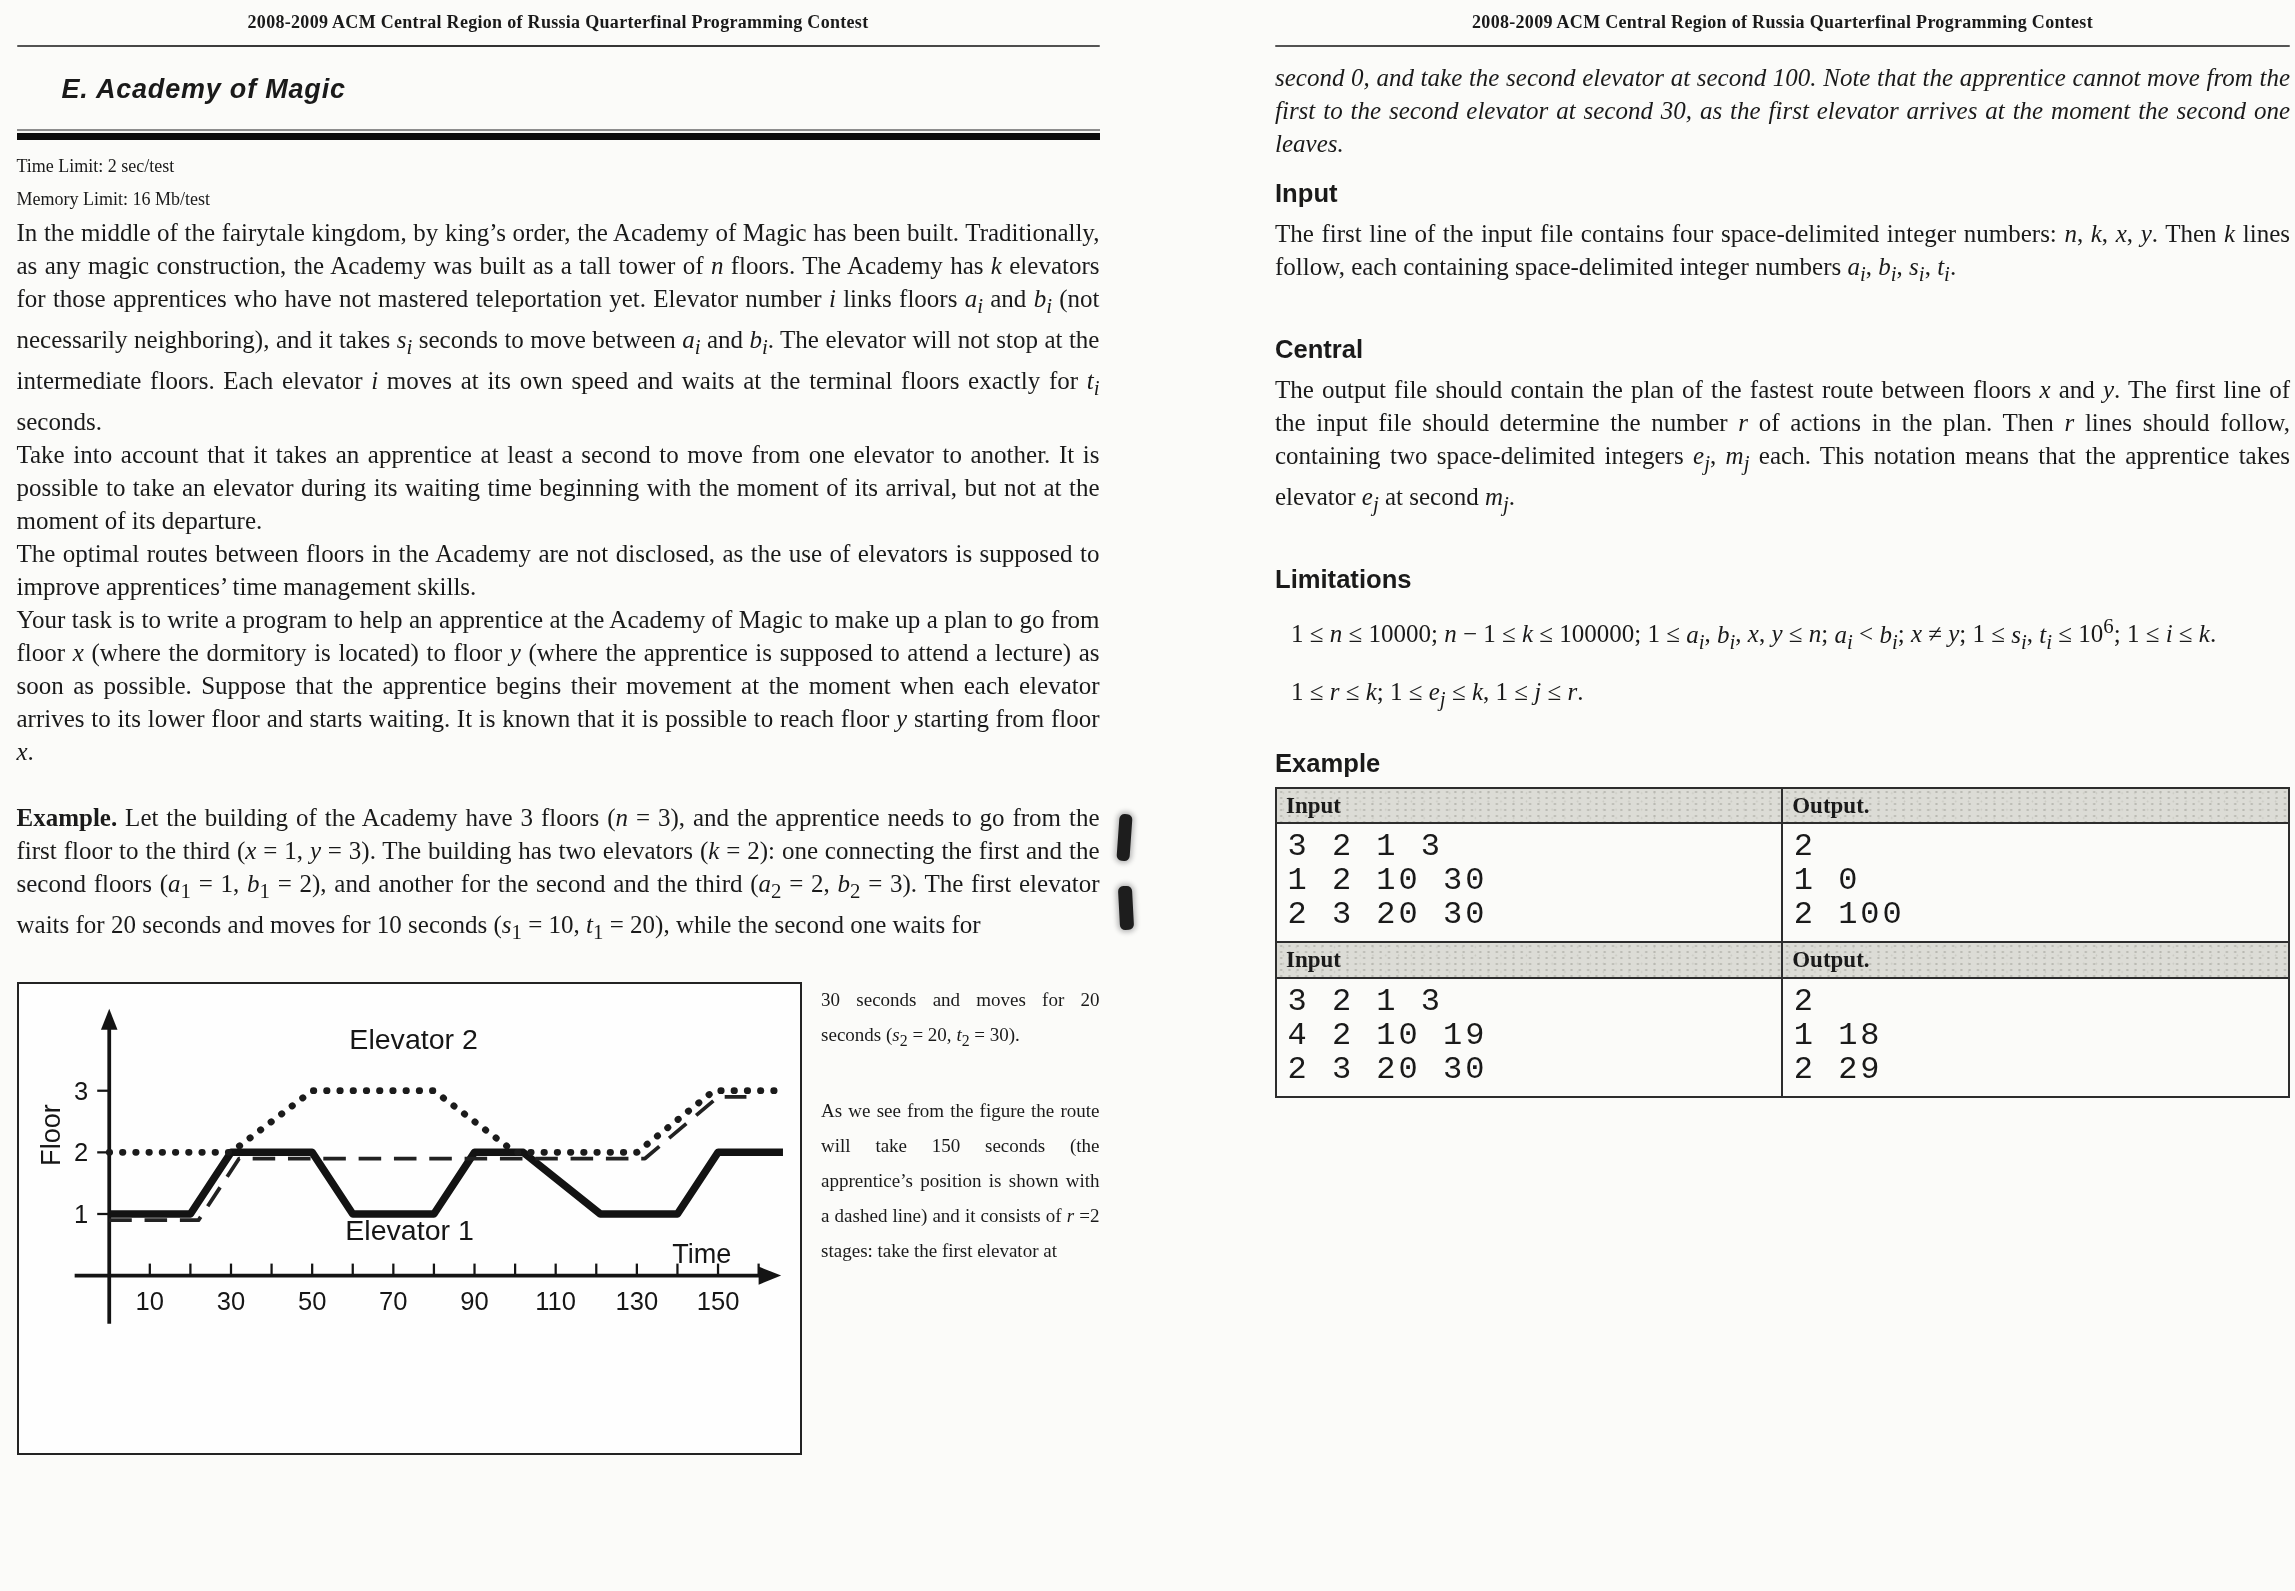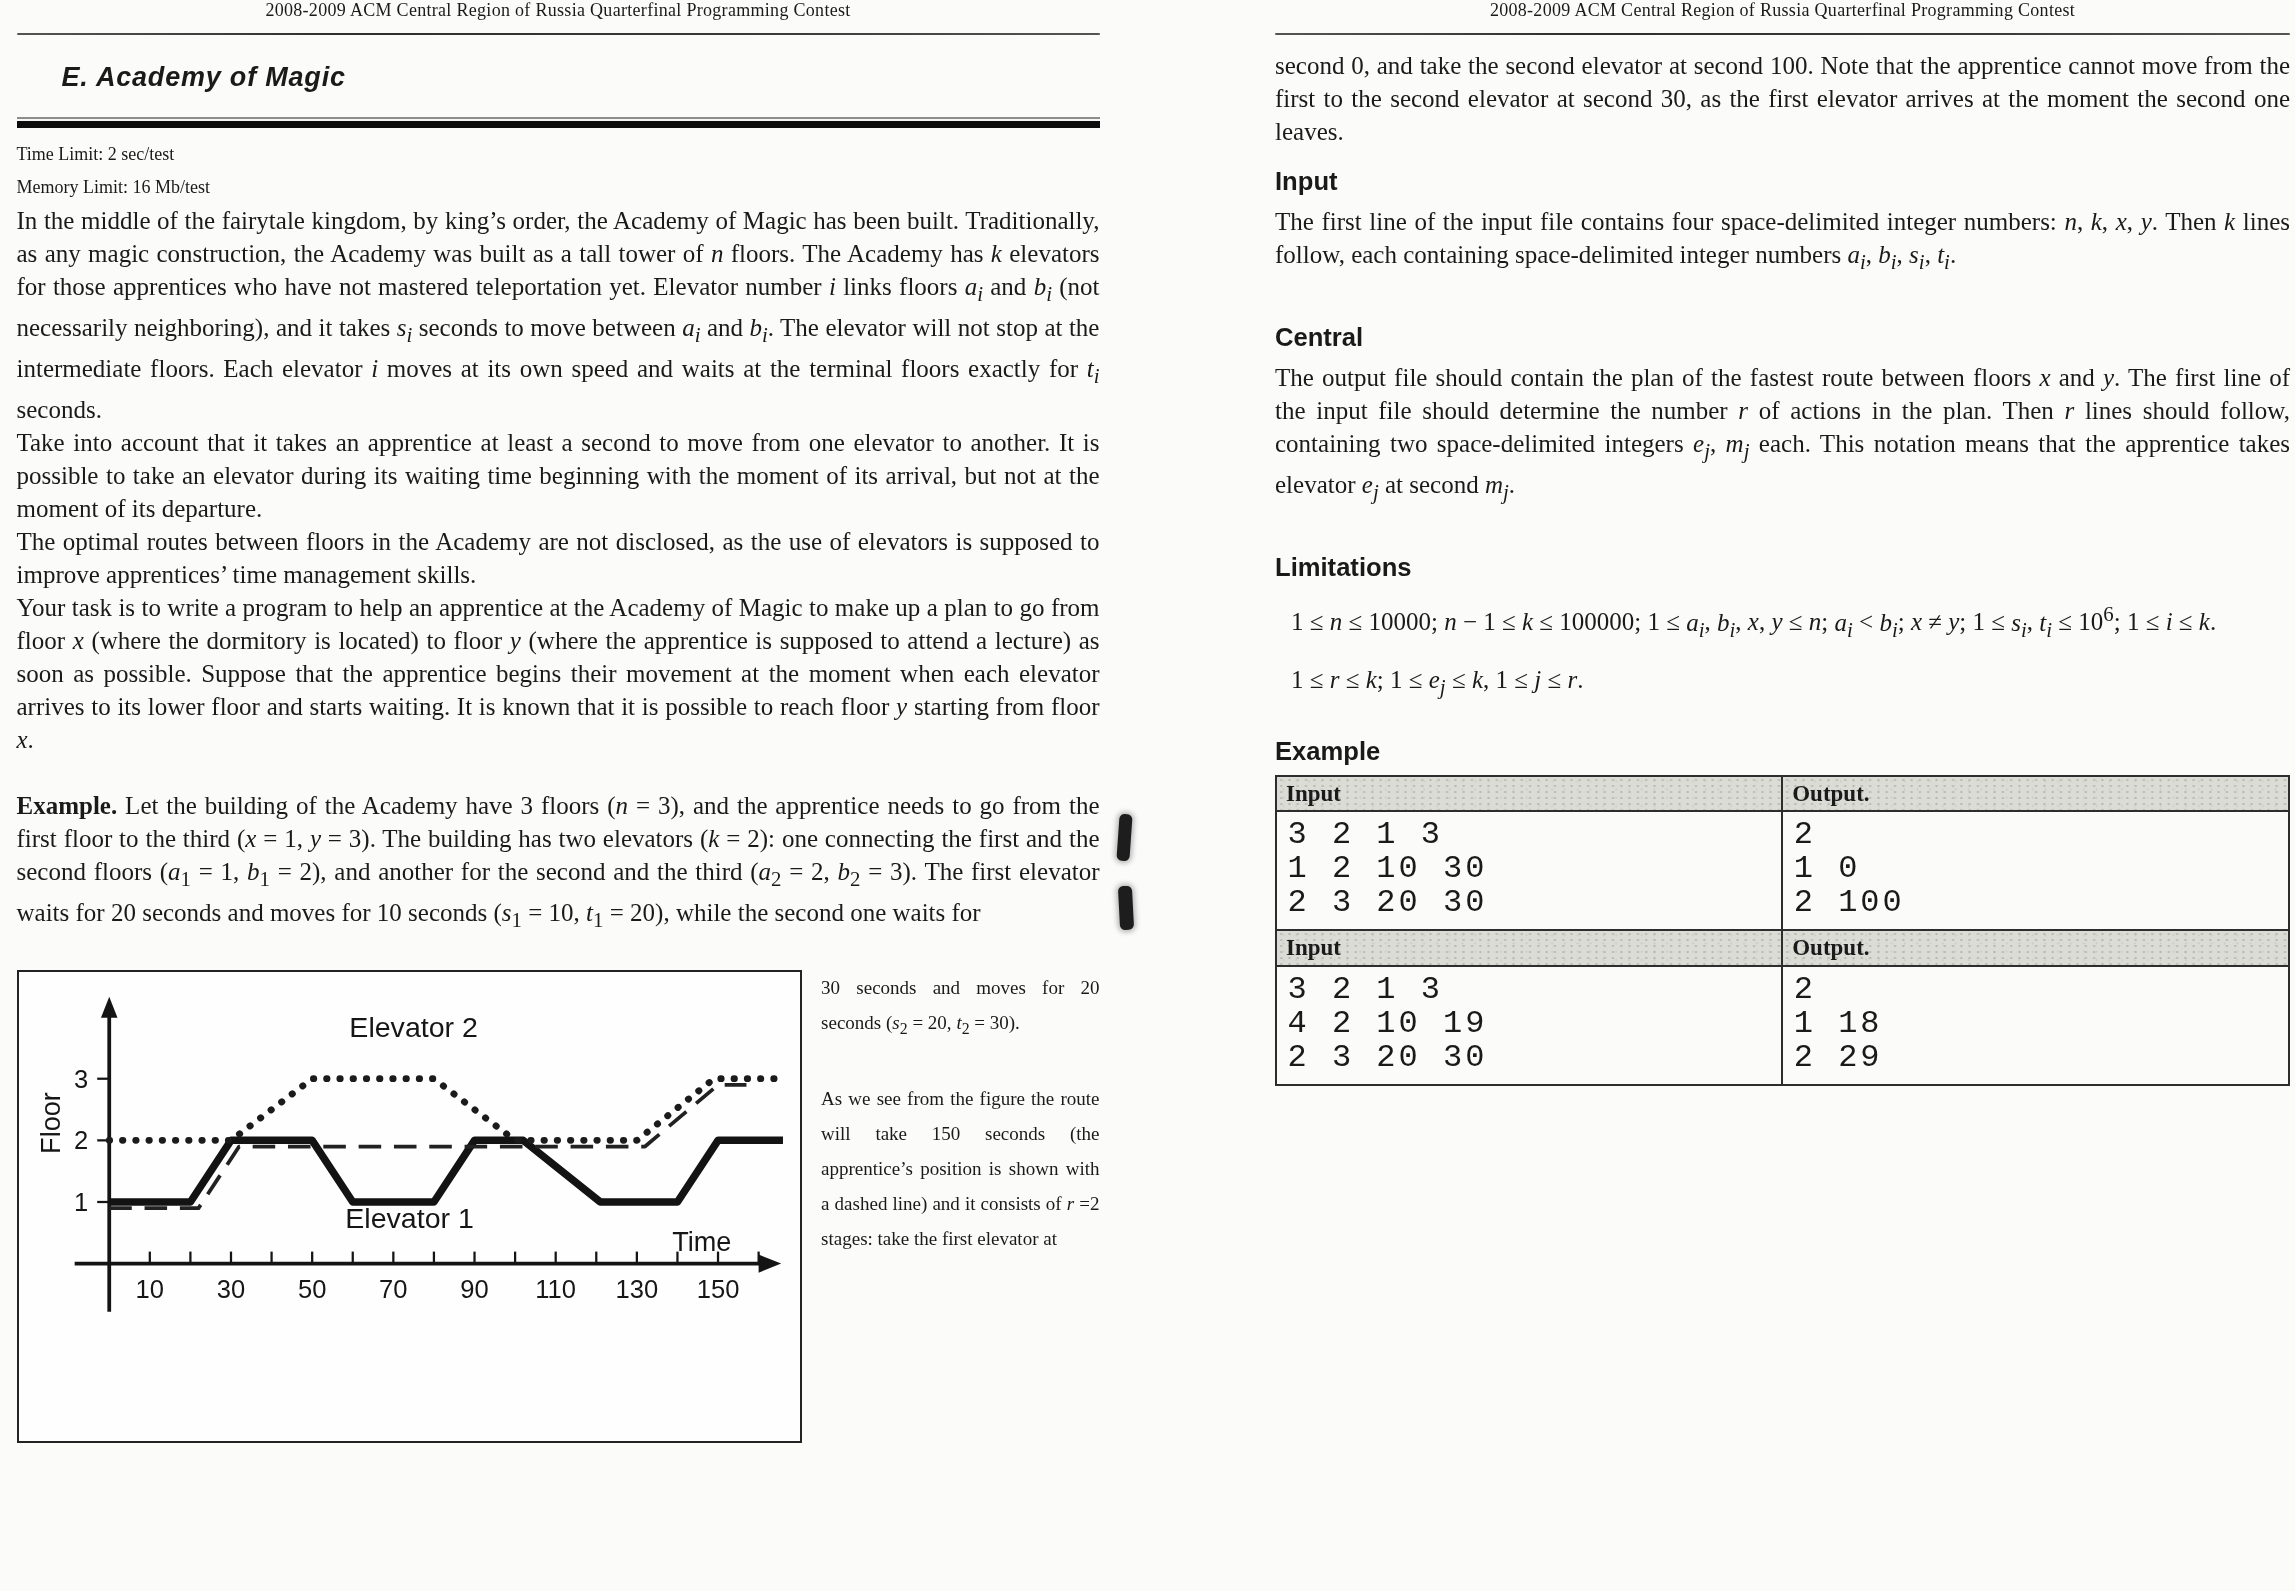--- a/index.html
+++ b/index.html
@@ -4,21 +4,21 @@
 <style>
   html,body{margin:0;padding:0;}
   body{
     width:2295px;height:1592px;position:relative;overflow:hidden;
     background:#fbfbf9;color:#1a1a1a;
     font-family:"Liberation Serif", serif;
   }
   .page{position:absolute;top:0;}
   .page-left{left:16.5px;width:1083px;}
   .page-right{left:1275px;width:1015px;}
-  .small-header{font-weight:normal;font-size:18px;text-align:center;letter-spacing:0.3px;}
+  .small-header{font-weight:bold;font-size:18px;text-align:center;padding-top:12px;letter-spacing:0.3px;}
   .hr-thin{height:2.3px;background:linear-gradient(90deg,#555,#2e2e2e 30%,#3a3a3a 70%,#555);margin-top:12px;border-radius:1.5px;}
   .prob-title{font-family:"Liberation Sans",sans-serif;font-style:italic;font-weight:700;font-size:27px;margin:27px 0 0 45px;letter-spacing:0.8px;}
   .double-rule{margin-top:24px;height:10.5px;background:linear-gradient(#8d8d8d 0 2.3px,#f6f6f4 2.3px 3.8px,#0c0c0c 3.8px 10.5px);}
   .limits{font-weight:normal;font-size:18px;line-height:33px;margin-top:10.5px;}
   .body-par{font-size:25px;line-height:33px;text-align:justify;margin:0;}
   .gap-top{margin-top:33px;}
   .figure-row{display:flex;margin-top:33px;}
   .figure-box{width:781px;height:469px;border:2.3px solid #232323;background:#fefefe;flex:none;}
   .side-col{margin-left:19.6px;flex:1;font-size:19px;line-height:35px;text-align:justify;}
   .side-par{margin:0;}
@@ -126,21 +126,21 @@
   </div>
 </div>
 
 <div class="binding-mark bm1"></div>
 <div class="binding-mark bm2"></div>
 
 <div class="page page-right">
   <div class="small-header">2008-2009 ACM Central Region of Russia Quarterfinal Programming Contest</div>
   <div class="hr-thin"></div>
 
-  <p class="body-par" style="margin-top:13.5px;">second 0, and take the second elevator at second 100. Note that the apprentice cannot move from the first to the second elevator at second 30, as the first elevator arrives at the moment the second one leaves.</p>
+  <p class="body-par" style="margin-top:13.5px;font-style:italic;">second 0, and take the second elevator at second 100. Note that the apprentice cannot move from the first to the second elevator at second 30, as the first elevator arrives at the moment the second one leaves.</p>
 
   <div class="sec-heading first">Input</div>
   <p class="body-par">The first line of the input file contains four space-delimited integer numbers: <i>n</i>, <i>k</i>, <i>x</i>, <i>y</i>. Then <i>k</i> lines follow, each containing space-delimited integer numbers <i>a<sub>i</sub></i>, <i>b<sub>i</sub></i>, <i>s<sub>i</sub></i>, <i>t<sub>i</sub></i>.</p>
 
   <div class="sec-heading">Central</div>
   <p class="body-par">The output file should contain the plan of the fastest route between floors <i>x</i> and <i>y</i>. The first line of the input file should determine the number <i>r</i> of actions in the plan. Then <i>r</i> lines should follow, containing two space-delimited integers <i>e<sub>j</sub></i>, <i>m<sub>j</sub></i> each. This notation means that the apprentice takes elevator <i>e<sub>j</sub></i> at second <i>m<sub>j</sub></i>.</p>
 
   <div class="sec-heading">Limitations</div>
   <p class="body-par lim-par">1 ≤ <i>n</i> ≤ 10000; <i>n</i> − 1 ≤ <i>k</i> ≤ 100000; 1 ≤ <i>a<sub>i</sub></i>, <i>b<sub>i</sub></i>, <i>x</i>, <i>y</i> ≤ <i>n</i>; <i>a<sub>i</sub></i> &lt; <i>b<sub>i</sub></i>; <i>x</i> ≠ <i>y</i>; 1 ≤ <i>s<sub>i</sub></i>, <i>t<sub>i</sub></i> ≤ 10<sup>6</sup>; 1 ≤ <i>i</i> ≤ <i>k</i>.</p>
   <p class="body-par lim-par lim-par2">1 ≤ <i>r</i> ≤ <i>k</i>; 1 ≤ <i>e<sub>j</sub></i> ≤ <i>k</i>, 1 ≤ <i>j</i> ≤ <i>r</i>.</p>

